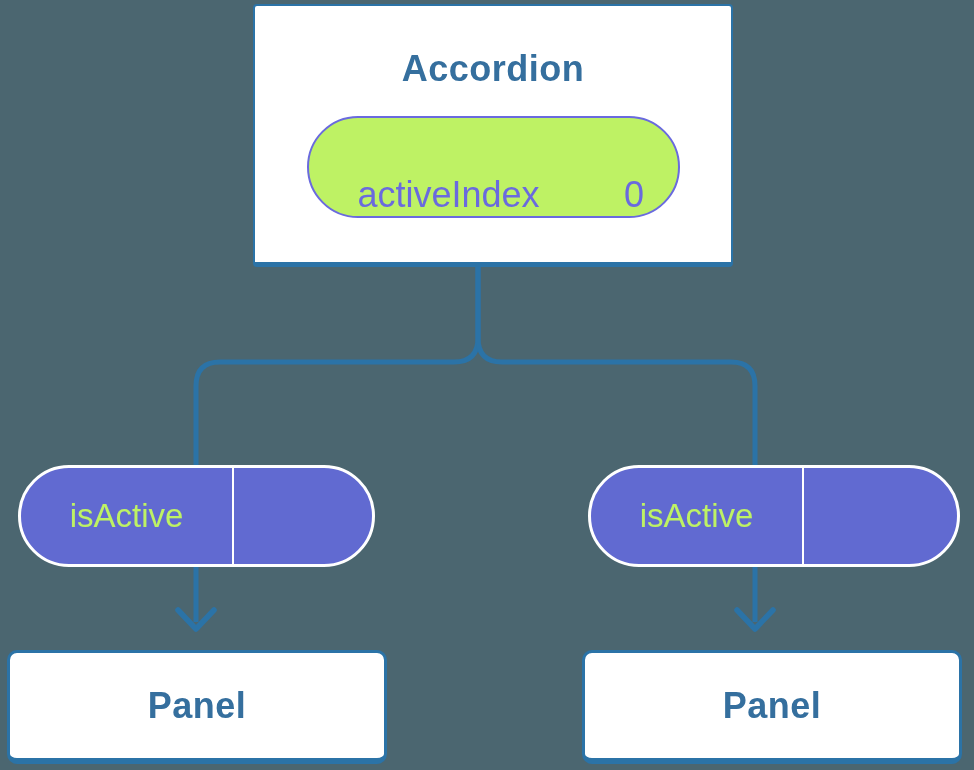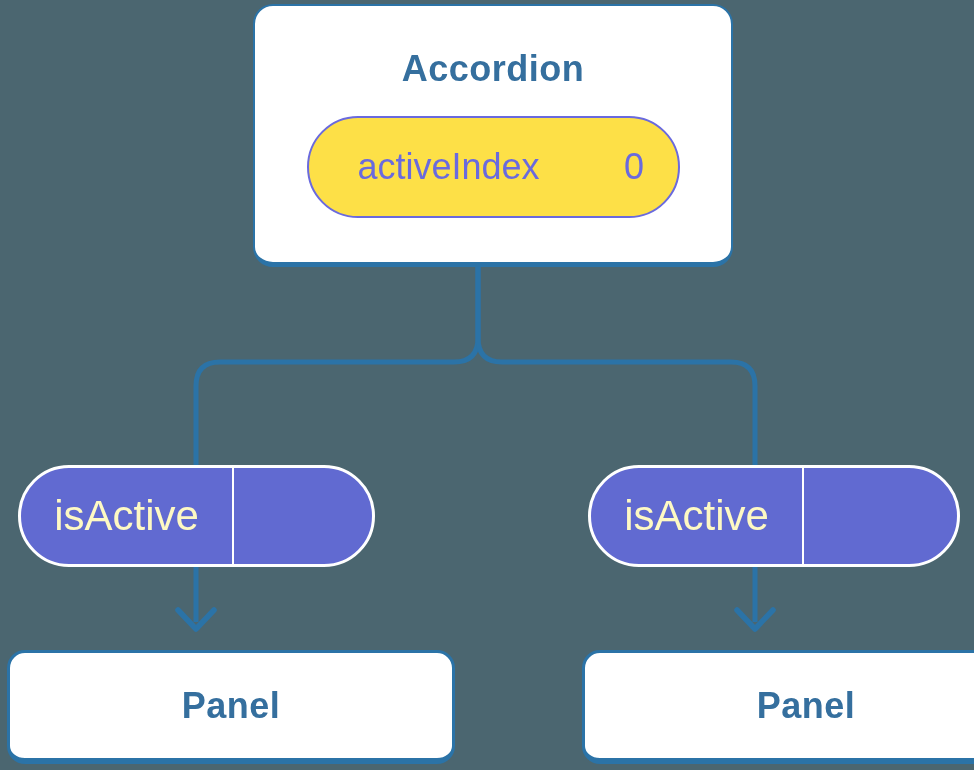--- a/index.html
+++ b/index.html
@@ -21,41 +21,41 @@
   }
   
   .root-card {
     position: absolute;
     left: 253px; top: 4px;
     width: 480px; height: 263px;
     box-sizing: border-box;
     background: #ffffff;
     border: 2px solid #2b73a7;
     border-bottom-width: 5px;
-    border-radius: 20px;
+    border-radius: 4px;
     z-index: 1;
   }
   .root-title {
     margin-top: 42px;
     text-align: center;
     font-size: 36px;
     font-weight: 600;
     color: #356f9e;
     letter-spacing: 0.5px;
   }
   .state-pill {
     position: absolute;
     left: 52px; top: 110px;
     width: 373px; height: 102px;
     box-sizing: border-box;
     border: 2px solid #6a6ade;
     border-radius: 51px;
-    background: #fde047;
+    background: #bef264;
     display: flex;
-    align-items: center;
+    align-items: flex-end;
     overflow: hidden;
   }
   .state-pill .cell {
     display: flex;
     align-items: center;
     justify-content: center;
     font-size: 36px;
     color: #6a6ade;
   }
   .state-pill .cell.name { width: 279px; }
@@ -77,39 +77,39 @@
     align-items: stretch;
     overflow: hidden;
     z-index: 1;
   }
   .prop-pill.left  { left: 18px;  width: 357px; }
   .prop-pill.right { left: 588px; width: 372px; }
   .prop-pill .cell {
     display: flex;
     align-items: center;
     justify-content: center;
-    font-size: 42px;
-    color: #fef9c3;
+    font-size: 33px;
+    color: #bef264;
   }
   .prop-pill .cell.name { width: 211px; }
   .prop-pill .cell.value { flex: 1; }
   .prop-pill .divider {
     width: 2px;
     background: #ffffff;
   }
   
   .panel-card {
     position: absolute;
     top: 650px;
-    width: 448px; height: 114px;
+    width: 380px; height: 114px;
     box-sizing: border-box;
     background: #ffffff;
     border: 3px solid #2b73a7;
     border-bottom-width: 6px;
-    border-radius: 18px;
+    border-radius: 10px;
     display: flex;
     align-items: center;
     justify-content: center;
     z-index: 1;
   }
   .panel-card.left  { left: 7px; }
   .panel-card.right { left: 582px; }
   .panel-title {
     font-size: 36px;
     font-weight: 600;

